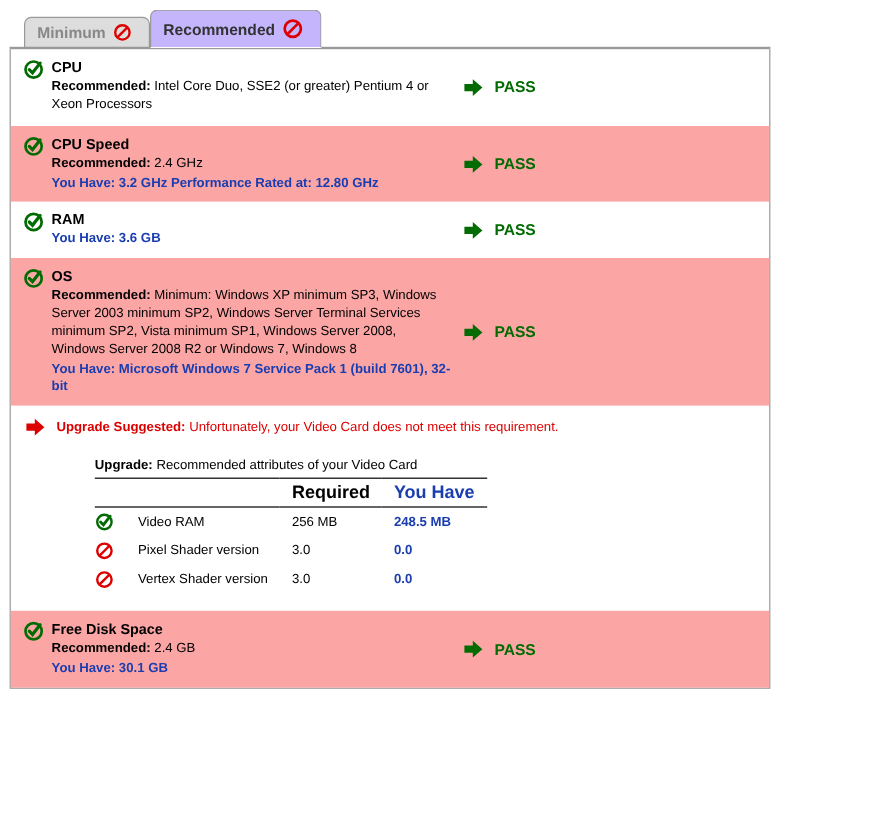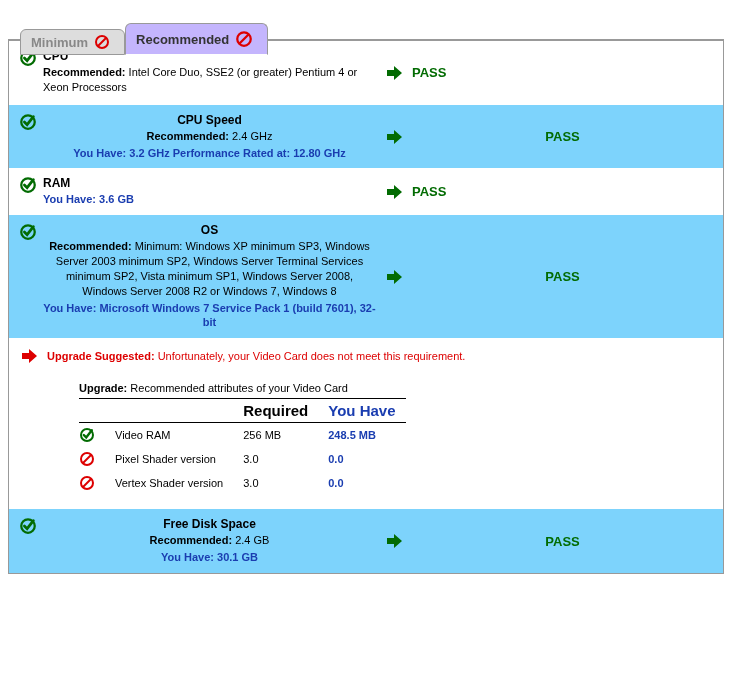--- a/index.html
+++ b/index.html
@@ -1,24 +1,24 @@
 <!DOCTYPE html>
 <html><head>
 <meta charset="utf-8">
 <style>
 * { box-sizing: border-box; margin: 0; padding: 0; }
 body { font-family: Verdana, Arial, sans-serif; font-size: 11px; background: #fff; padding: 8px; }
-.container { width: 716px; border: 1px solid #999; }
-.tabs { display: flex; padding-left: 12px; margin-top: -1px; position: relative; top: 16px; }
+.container { width: 634px; border: 1px solid #999; }
+.tabs { display: flex; padding-left: 12px; margin-top: -1px; position: relative; top: 1px; }
 .tab { border: 1px solid #999; padding: 6px 14px 6px 10px; border-radius: 6px 6px 0 0; display: flex; align-items: center; gap: 6px; cursor: pointer; font-size: 13px; font-weight: bold; }
 .tab.inactive { background: #ddd; color: #888; margin-top: 6px; padding-top: 4px; padding-bottom: 4px; }
 .tab.active { background: #c4b5fd; border-bottom: 1px solid #fff; color: #333; }
 .content { border-top: 1px solid #999; }
 .item { display: flex; padding: 8px 10px; }
-.item.alt { background: #7dd3fc; text-align: center; }
+.item.alt { background: #fca5a5; }
 .left { width: 365px; display: flex; }
 .icon-col { width: 24px; flex-shrink: 0; }
 .text-col { flex: 1; padding-right: 8px; }
 .title { font-weight: bold; font-size: 12px; margin-bottom: 2px; }
 .rec-line { margin-bottom: 2px; line-height: 1.35; }
 .rec-label { font-weight: bold; }
 .have { color: #1a3db0; font-weight: bold; line-height: 1.35; }
 .right { flex: 1; display: flex; align-items: center; }
 .arrow-col { width: 28px; flex-shrink: 0; display: flex; align-items: center; }
 .status-col { flex: 1; }

